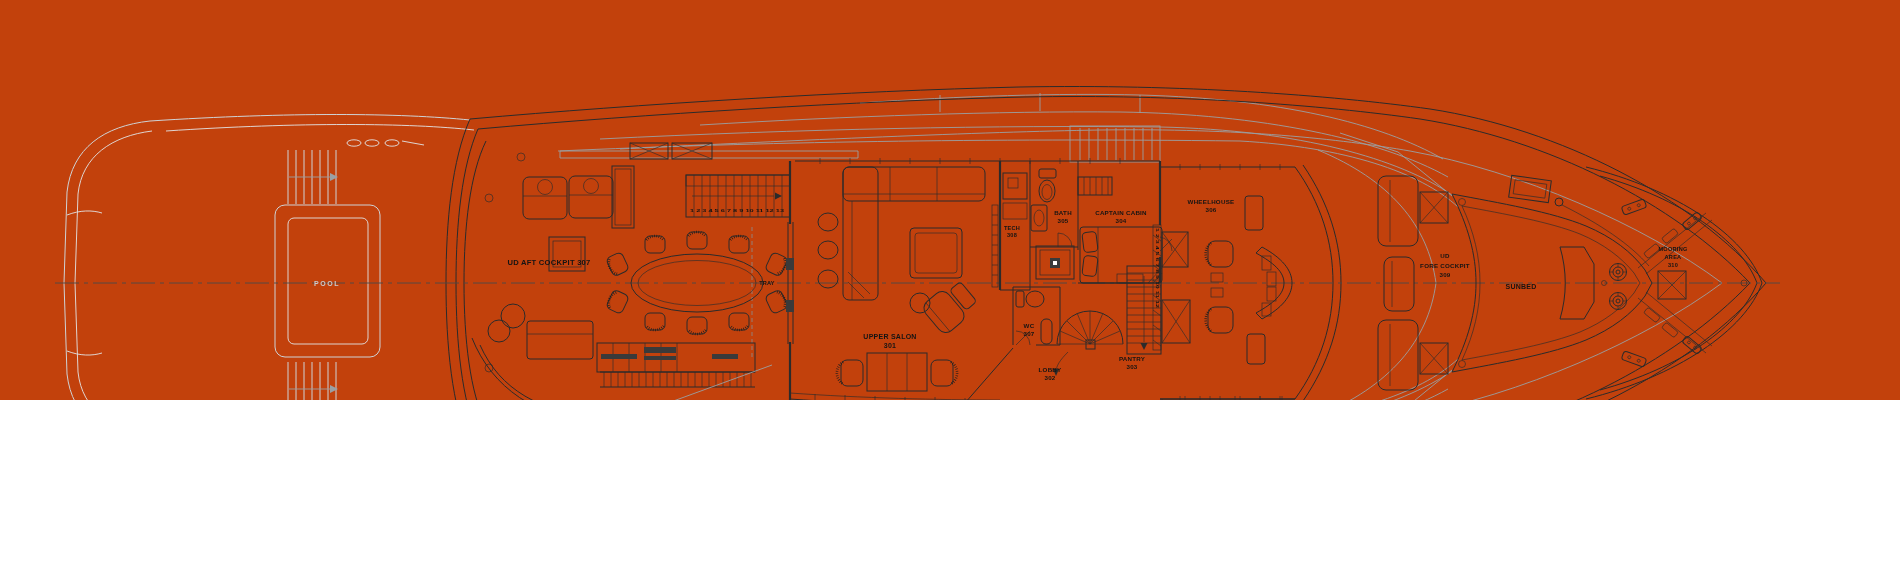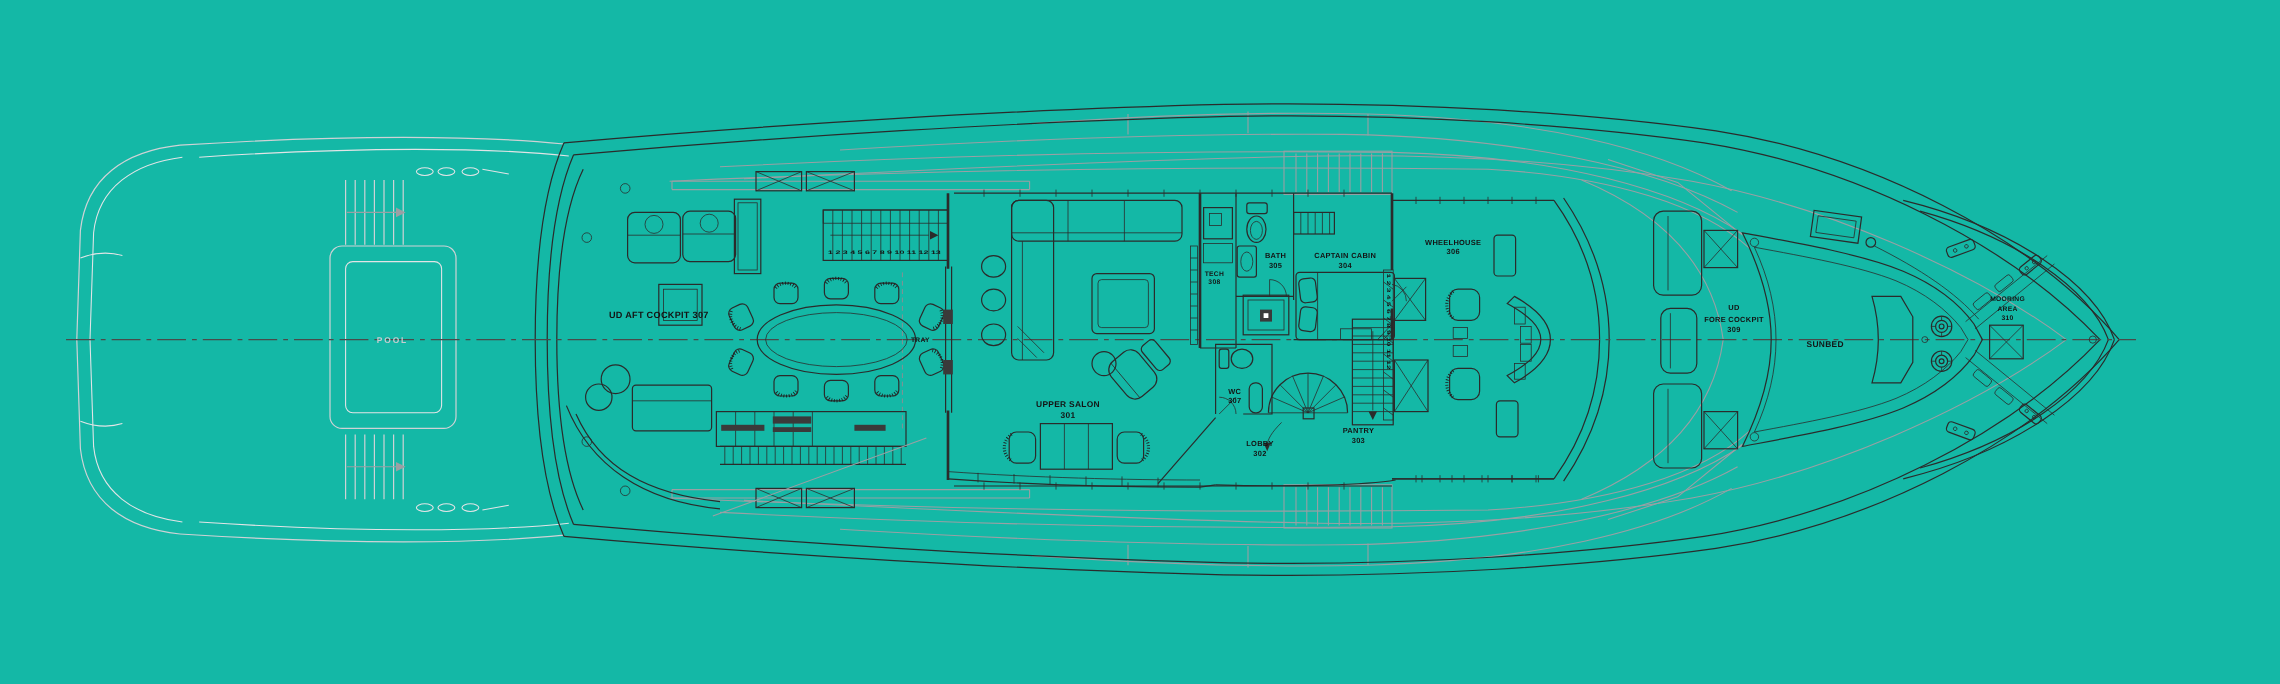--- a/index.html
+++ b/index.html
@@ -1,16 +1,16 @@
 <!DOCTYPE html>
 <html><head>
 <meta charset="utf-8">
 <style>
   html,body{margin:0;padding:0;background:#ffffff;}
-  .stage{position:relative;width:1900px;height:570px;background:#14b8a6;overflow:hidden;
+  .stage{position:relative;width:1900px;height:400px;background:#c2410c;overflow:hidden;
          font-family:"Liberation Sans", sans-serif;}
   svg{display:block;}
   .f{stroke:#cfd2d5;fill:none;stroke-width:1;}
   .f2{stroke:#e2e4e6;fill:none;stroke-width:.9;}
   .g{stroke:#9aa0a4;fill:none;stroke-width:.9;}
   .k{stroke:#2b2b2b;fill:none;stroke-width:1;}
   .kt{stroke:#2b2b2b;fill:none;stroke-width:.65;}
   .k2{stroke:#2b2b2b;fill:none;stroke-width:2.2;}
   .stip{stroke:#1d1d1d;stroke-width:2.6;stroke-dasharray:.7 1.5;fill:none;}
   .fillk{fill:#3a3a3a;stroke:none;}

